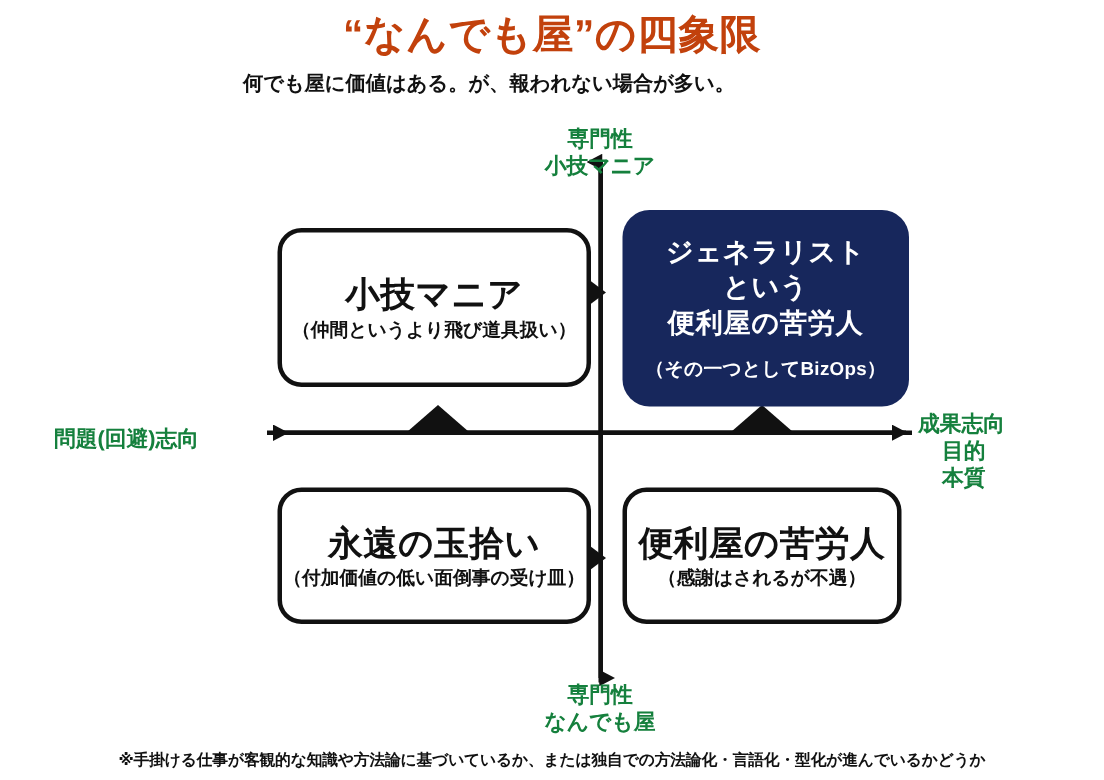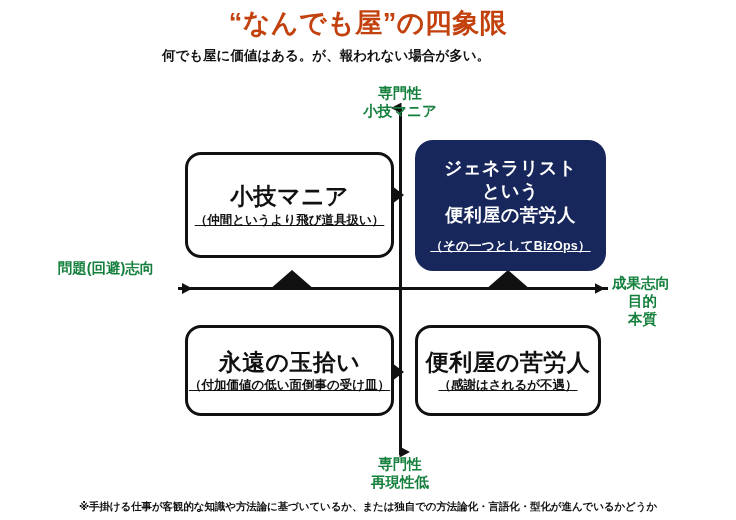--- a/index.html
+++ b/index.html
@@ -66,23 +66,23 @@
     text-align: center;
   }
   #axis-label-bottom {
     left: 330px;
     top: 455px;
     width: 140px;
     text-align: center;
   }
   #axis-label-left {
     left: 36px;
-    top: 259px;
+    top: 284px;
     width: 140px;
-    text-align: center;
+    text-align: left;
   }
   #axis-label-right {
     left: 612px;
     top: 274px;
     width: 130px;
     text-align: left;
   }
   .axis-label .ln { display: block; }
   #axis-label-left .ln2,
   #axis-label-left .ln3 { padding-right: 22px; }
@@ -118,21 +118,20 @@
     line-height: 1.22;
     letter-spacing: 0.4px;
     white-space: nowrap;
   }
   .qbox .q-sub {
     font-size: 12.5px;
     font-weight: 700;
     line-height: 1.2;
     margin-top: 2px;
     white-space: nowrap;
-    text-decoration: underline;
   }
 
   #box-top-left   { left: 185px; top: 152px; width: 209px; height: 106px; }
   #box-bottom-left{ left: 185px; top: 325px; width: 209px; height: 91px;  }
   #box-bottom-right{ left: 415px; top: 325px; width: 186px; height: 91px; }
 
   #box-top-right {
     left: 415px;
     top: 140px;
     width: 191px;
@@ -205,21 +204,21 @@
     <polygon points="404,372 376,351 376,393" fill="#111111"></polygon>
   </svg>
 
   <div class="axis-label" id="axis-label-top">
     <span class="ln ln1">専門性</span>
     <span class="ln ln2">小技マニア</span>
   </div>
 
   <div class="axis-label" id="axis-label-bottom">
     <span class="ln ln1">専門性</span>
-    <span class="ln ln2">再現性低</span>
+    <span class="ln ln2">なんでも屋</span>
   </div>
 
   <div class="axis-label" id="axis-label-left">
     <span class="ln ln1">問題(回避)志向</span>
   </div>
 
   <div class="axis-label" id="axis-label-right">
     <span class="ln ln1">成果志向</span>
     <span class="ln ln2">目的</span>
     <span class="ln ln3">本質</span>

